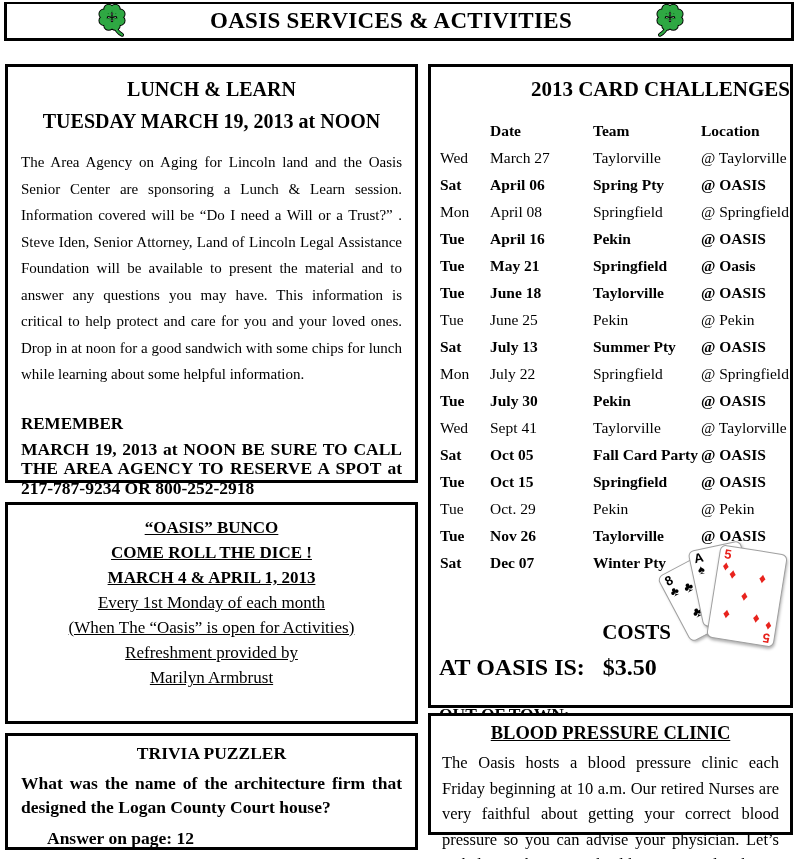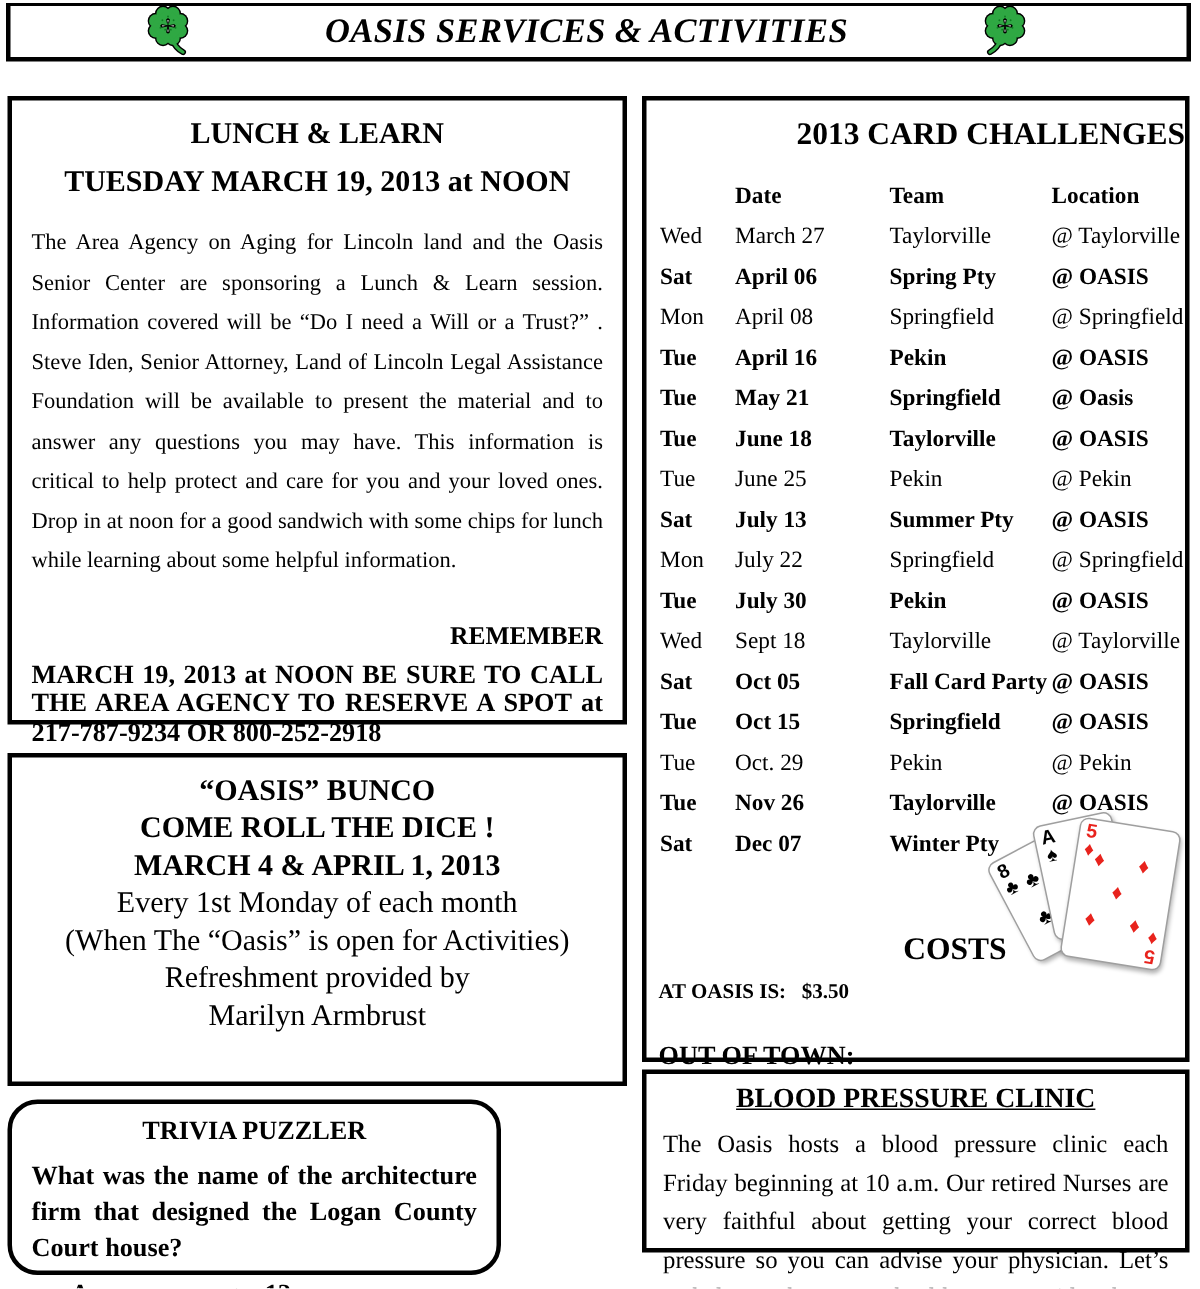--- a/index.html
+++ b/index.html
@@ -5,58 +5,58 @@
   html,body { margin:0; padding:0; background:#fff; }
   #page {
     position:relative; width:800px; height:859px; background:#ffffff;
     color:#000; font-family:"Liberation Serif","DejaVu Serif",serif;
     overflow:hidden;
   }
   .box { position:absolute; border:3px solid #000; box-sizing:border-box; background:#fff; }
 
   
   #header-box { left:4px; top:2px; width:790px; height:39px; border-width:2px 3px 3px 3px;
-    display:flex; align-items:center;font-style:italic; }
+    display:flex; align-items:center; }
   #header-title { flex:1; text-align:center; font-weight:bold; font-size:23px; letter-spacing:.3px; }
   .shamrock { width:42px; height:40px; flex:0 0 auto; }
   #shamrock-left { margin-left:84px; }
   #shamrock-right { margin-right:100px; transform:scaleX(-1); }
 
   
   #lunch-box { left:5px; top:64px; width:413px; height:419px; padding:8px 13px 0 13px; }
   .ll-title { text-align:center; font-weight:bold; font-size:20px; margin-top:3px; }
   .ll-sub   { text-align:center; font-weight:bold; font-size:20px; margin-top:9px; }
   .ll-body  { margin-top:16px; font-size:15px; line-height:26.5px; text-align:justify; }
-  .ll-remember { text-align:right; font-weight:bold; font-size:17px; margin-top:26px; }
+  .ll-remember { text-align:left; font-weight:bold; font-size:17px; margin-top:26px; }
   .ll-bold-para { font-weight:bold; font-size:17.5px; line-height:19.5px; text-align:justify; margin-top:6px; }
 
   
   #bunco-box { left:5px; top:502px; width:413px; height:222px; padding-top:10px; text-align:center; }
-  .bunco-line { font-size:20px; line-height:25px; }
+  .bunco-line { font-size:17px; line-height:25px;text-decoration:underline; }
   .bold { font-weight:bold; }
 
   
-  #trivia-box { left:5px; top:733px; width:329px; height:117px; padding:5px 13px 0 13px;border-radius:20px; }
+  #trivia-box { left:5px; top:733px; width:413px; height:117px; padding:5px 13px 0 13px; }
   .trivia-title { text-align:center; font-weight:bold; font-size:17.5px; margin-top:2px; }
   .trivia-q { font-weight:bold; font-size:17.5px; line-height:24px; text-align:justify; margin-top:7px; }
   .trivia-a { font-weight:bold; font-size:17.5px; margin-top:9px; padding-left:26px; }
 
   
   #cards-box { left:428px; top:64px; width:365px; height:644px; }
   .cc-title { text-align:right; font-weight:bold; font-size:21px; margin-top:10px; }
   .cc-table { border-collapse:collapse; margin:15px 0 0 9px; font-size:15.5px; }
   .cc-table th { text-align:left; font-weight:bold; height:27px; padding:0; }
   .cc-table td { height:27px; vertical-align:middle; white-space:nowrap; padding:0; }
   .cc-table th:nth-child(1), .cc-table td:nth-child(1) { width:50px; }
   .cc-table th:nth-child(2), .cc-table td:nth-child(2) { width:103px; }
   .cc-table th:nth-child(3), .cc-table td:nth-child(3) { width:108px; }
   tr.bold td { font-weight:bold; }
 
   .costs-title { font-weight:bold; font-size:21px; margin:44px 0 0 0; width:240px; text-align:right; }
-  .costs-line1 { font-weight:bold; font-size:14px; margin:9px 0 0 8px; white-space:pre-wrap; }
+  .costs-line1 { font-weight:bold; font-size:24px; margin:9px 0 0 8px; white-space:pre-wrap; }
   .costs-oot   { font-weight:bold; font-size:17.5px; margin:23px 0 0 8px; }
   .costs-ootline { font-weight:bold; font-size:17.5px; margin:10px 0 0 8px; }
 
   
   #cards-graphic { position:absolute; right:3px; top:470px; width:118px; height:118px; }
   .pcard { position:absolute; background:#fff; border:1px solid #9f9f9f; border-radius:6px;
     box-shadow:1px 2px 3px rgba(0,0,0,.3); }
   #card-8c { left:2px;  top:24px; width:50px; height:72px; transform:rotate(-28deg); z-index:1; }
   #card-as { left:26px; top:8px;  width:52px; height:76px; transform:rotate(-12deg); z-index:2; }
   #card-5d { left:44px; top:12px; width:66px; height:92px; transform:rotate(9deg);  z-index:3; }
@@ -305,21 +305,21 @@
     <td>@ Springfield</td>
   </tr>
           <tr class="bold">
     <td>Tue</td>
     <td>July 30</td>
     <td>Pekin</td>
     <td>@ OASIS</td>
   </tr>
           <tr>
     <td>Wed</td>
-    <td>Sept 18</td>
+    <td>Sept 41</td>
     <td>Taylorville</td>
     <td>@ Taylorville</td>
   </tr>
           <tr class="bold">
     <td>Sat</td>
     <td>Oct 05</td>
     <td>Fall Card Party</td>
     <td>@ OASIS</td>
   </tr>
           <tr class="bold">

